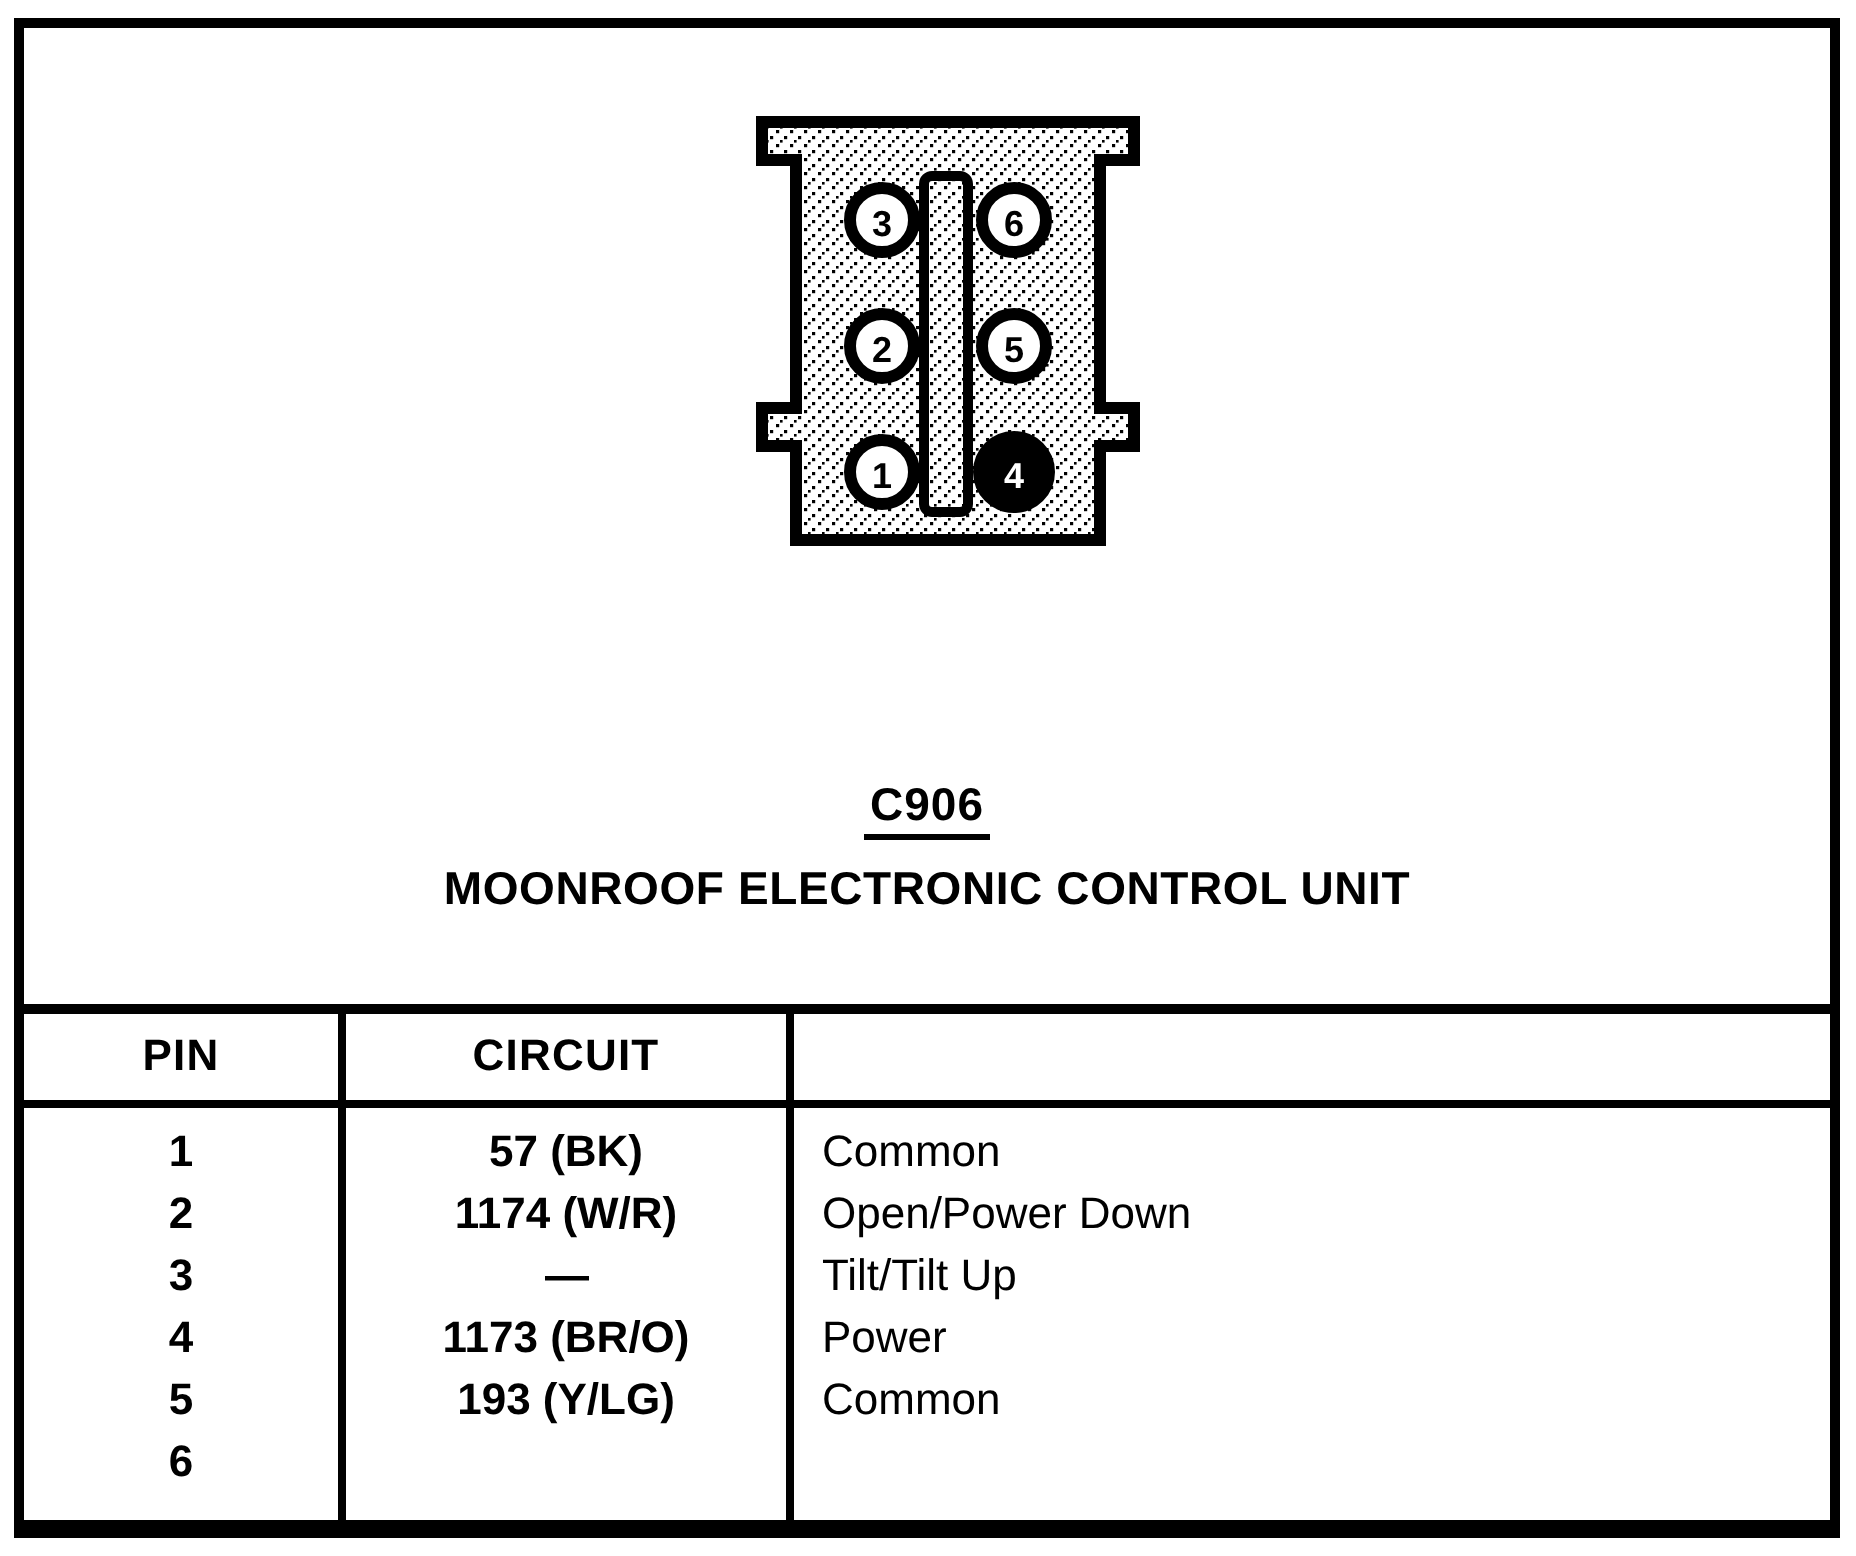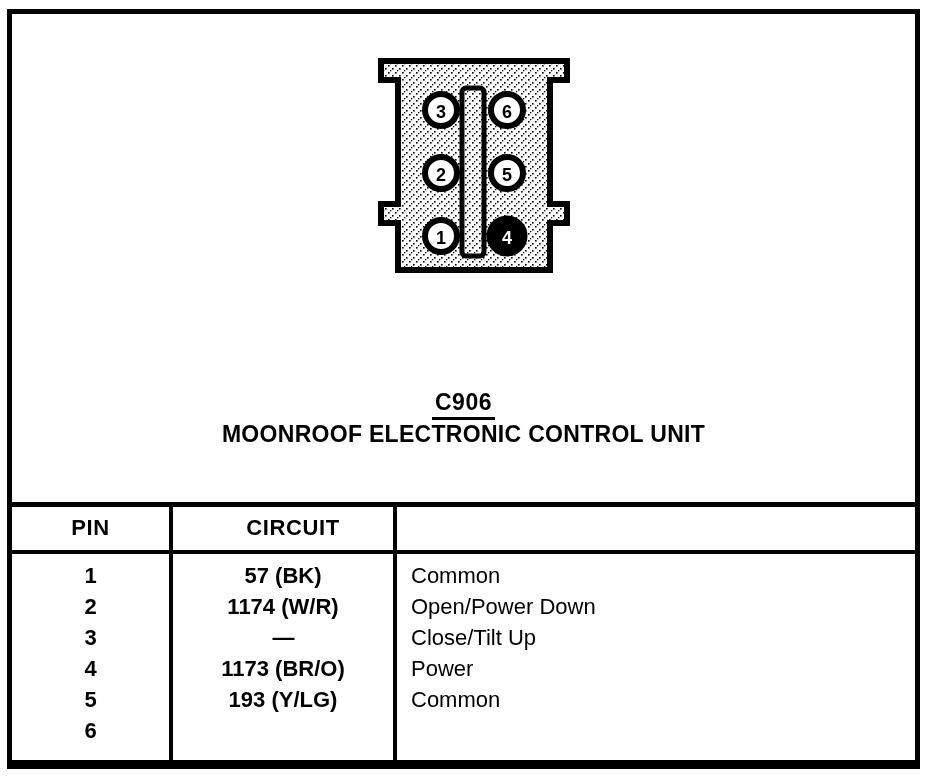--- a/index.html
+++ b/index.html
@@ -57,20 +57,21 @@
   #connector-id {
     font-size: 23px;
     font-weight: bold;
     letter-spacing: 0.5px;
     line-height: 28px;
     display: inline-block;
     border-bottom: 3px solid #000;
     padding: 0 3px 1px 3px;
   }
   #connector-name {
+    margin-top: 10px;
     font-size: 23px;
     font-weight: bold;
     letter-spacing: 0.3px;
     line-height: 28px;
   }
 
   
   #pin-table {
     position: absolute;
     left: 12px;
@@ -102,21 +103,21 @@
     position: absolute;
     top: 9px;
     height: 36px;
     line-height: 34px;
     font-size: 22px;
     font-weight: bold;
     letter-spacing: 0.6px;
     text-align: center;
   }
   #hdr-pin      { left: 0px;   width: 157px; }
-  #hdr-circuit  { left: 161px; width: 220px; margin-left: 10px; }
+  #hdr-circuit  { left: 161px; width: 220px; }
   #hdr-function { left: 385px; width: 518px; }
 
   .col-body {
     position: absolute;
     top: 58px;
   }
   #col-pin      { left: 0px;   width: 157px; text-align: center; }
   #col-circuit  { left: 161px; width: 220px; text-align: center; }
   #col-function { left: 399px; width: 504px; text-align: left; }
 
@@ -227,20 +228,20 @@
       <div class="cell">57 (BK)</div>
       <div class="cell">1174 (W/R)</div>
       <div class="cell dash">—</div>
       <div class="cell">1173 (BR/O)</div>
       <div class="cell">193 (Y/LG)</div>
     </div>
 
     <div class="col-body" id="col-function">
       <div class="cell">Common</div>
       <div class="cell">Open/Power Down</div>
-      <div class="cell">Close/Tilt Up</div>
+      <div class="cell">Tilt/Tilt Up</div>
       <div class="cell">Power</div>
       <div class="cell">Common</div>
     </div>
 
   </div>
 
 </div>
 
 </body></html>

